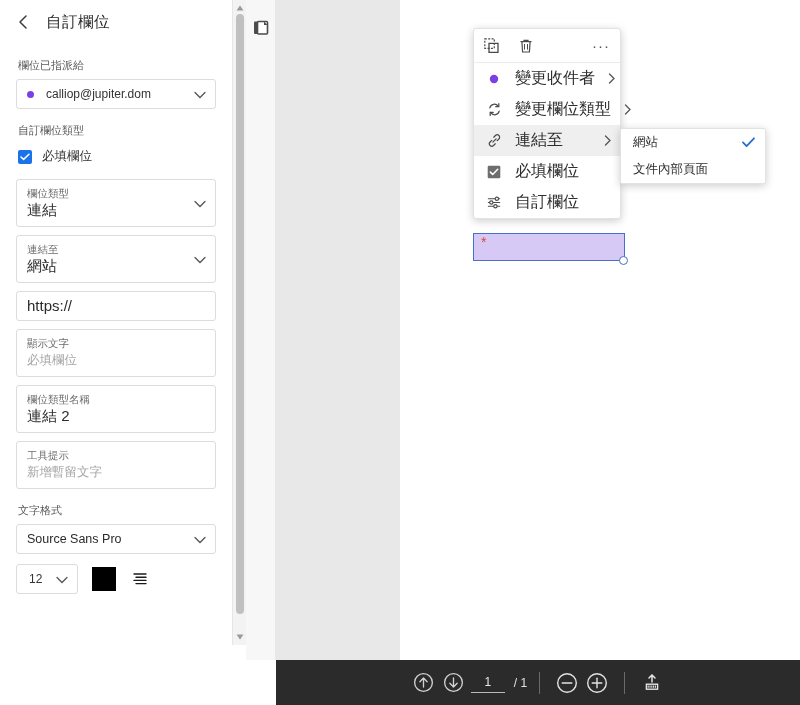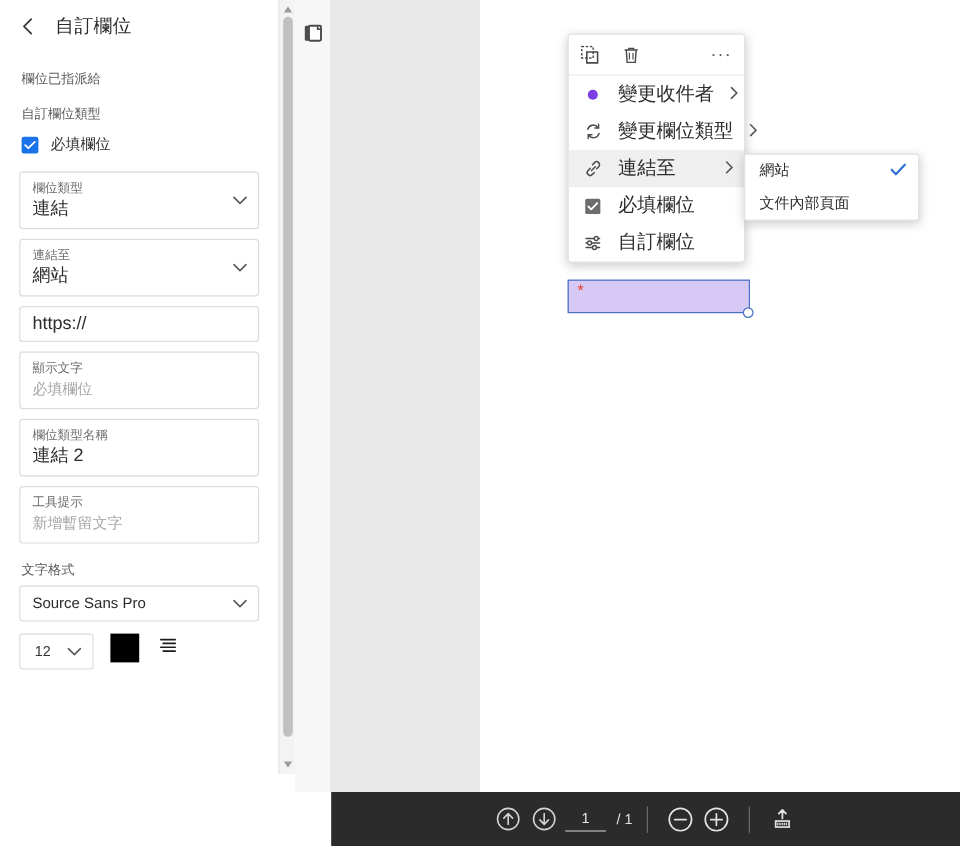--- a/index.html
+++ b/index.html
@@ -82,21 +82,21 @@
   .field.single { display: flex; align-items: center; padding-top: 0; padding-bottom: 0; height: 30px; }
 
   .font-select {
     position: relative;
     border: 1px solid #dcdcdc; border-radius: 3px; background: #fff;
     height: 30px; display: flex; align-items: center; padding: 0 28px 0 10px;
     margin-bottom: 10px; cursor: pointer;
   }
   .font-select .val { font-size: 12.5px; color: #2b2b2b; text-align: right; }
 
-  .fmt-row { display: flex; gap: 14px; }
+  .fmt-row { display: flex; align-items: center; gap: 14px; }
   .size-select {
     position: relative; width: 62px; height: 30px;
     border: 1px solid #dcdcdc; border-radius: 3px; background: #fff;
     display: flex; align-items: center; padding-left: 12px; cursor: pointer;
   }
   .size-select .val { font-size: 12px; color: #333; }
   .color-swatch {
     width: 24px; height: 24px; background: #000; cursor: pointer;
   }
   .align-btn { width: 20px; height: 20px; cursor: pointer; display:flex; align-items:center; justify-content:center;}
@@ -245,20 +245,29 @@
           <path d="M9 2 L3 8 L9 14" stroke="#3c3c3c" stroke-width="1.5" fill="none" stroke-linecap="round" stroke-linejoin="round"></path>
         </svg>
       </div>
       <div class="panel-title">自訂欄位</div>
     </div>
 
     <div class="panel-body">
 
       <div class="group-label">欄位已指派給</div>
 
+      <div class="combo">
+        <span class="dot"></span>
+        <span class="val">calliop@jupiter.dom</span>
+        <span class="chev">
+          <svg width="12" height="8" viewBox="0 0 12 8">
+              <path d="M1 1.5 L6 6.5 L11 1.5" stroke="#555" stroke-width="1.3" fill="none" stroke-linecap="round"></path>
+            </svg>
+        </span>
+      </div>
 
       <div class="group-label">自訂欄位類型</div>
 
       <div class="check-row">
         <span class="cb">
           <svg width="10" height="8" viewBox="0 0 10 8">
               <path d="M1 4 L3.6 6.4 L9 1.2" stroke="#fff" stroke-width="1.5" fill="none" stroke-linecap="round" stroke-linejoin="round"></path>
             </svg>
         </span>
         <span class="lbl">必填欄位</span>

